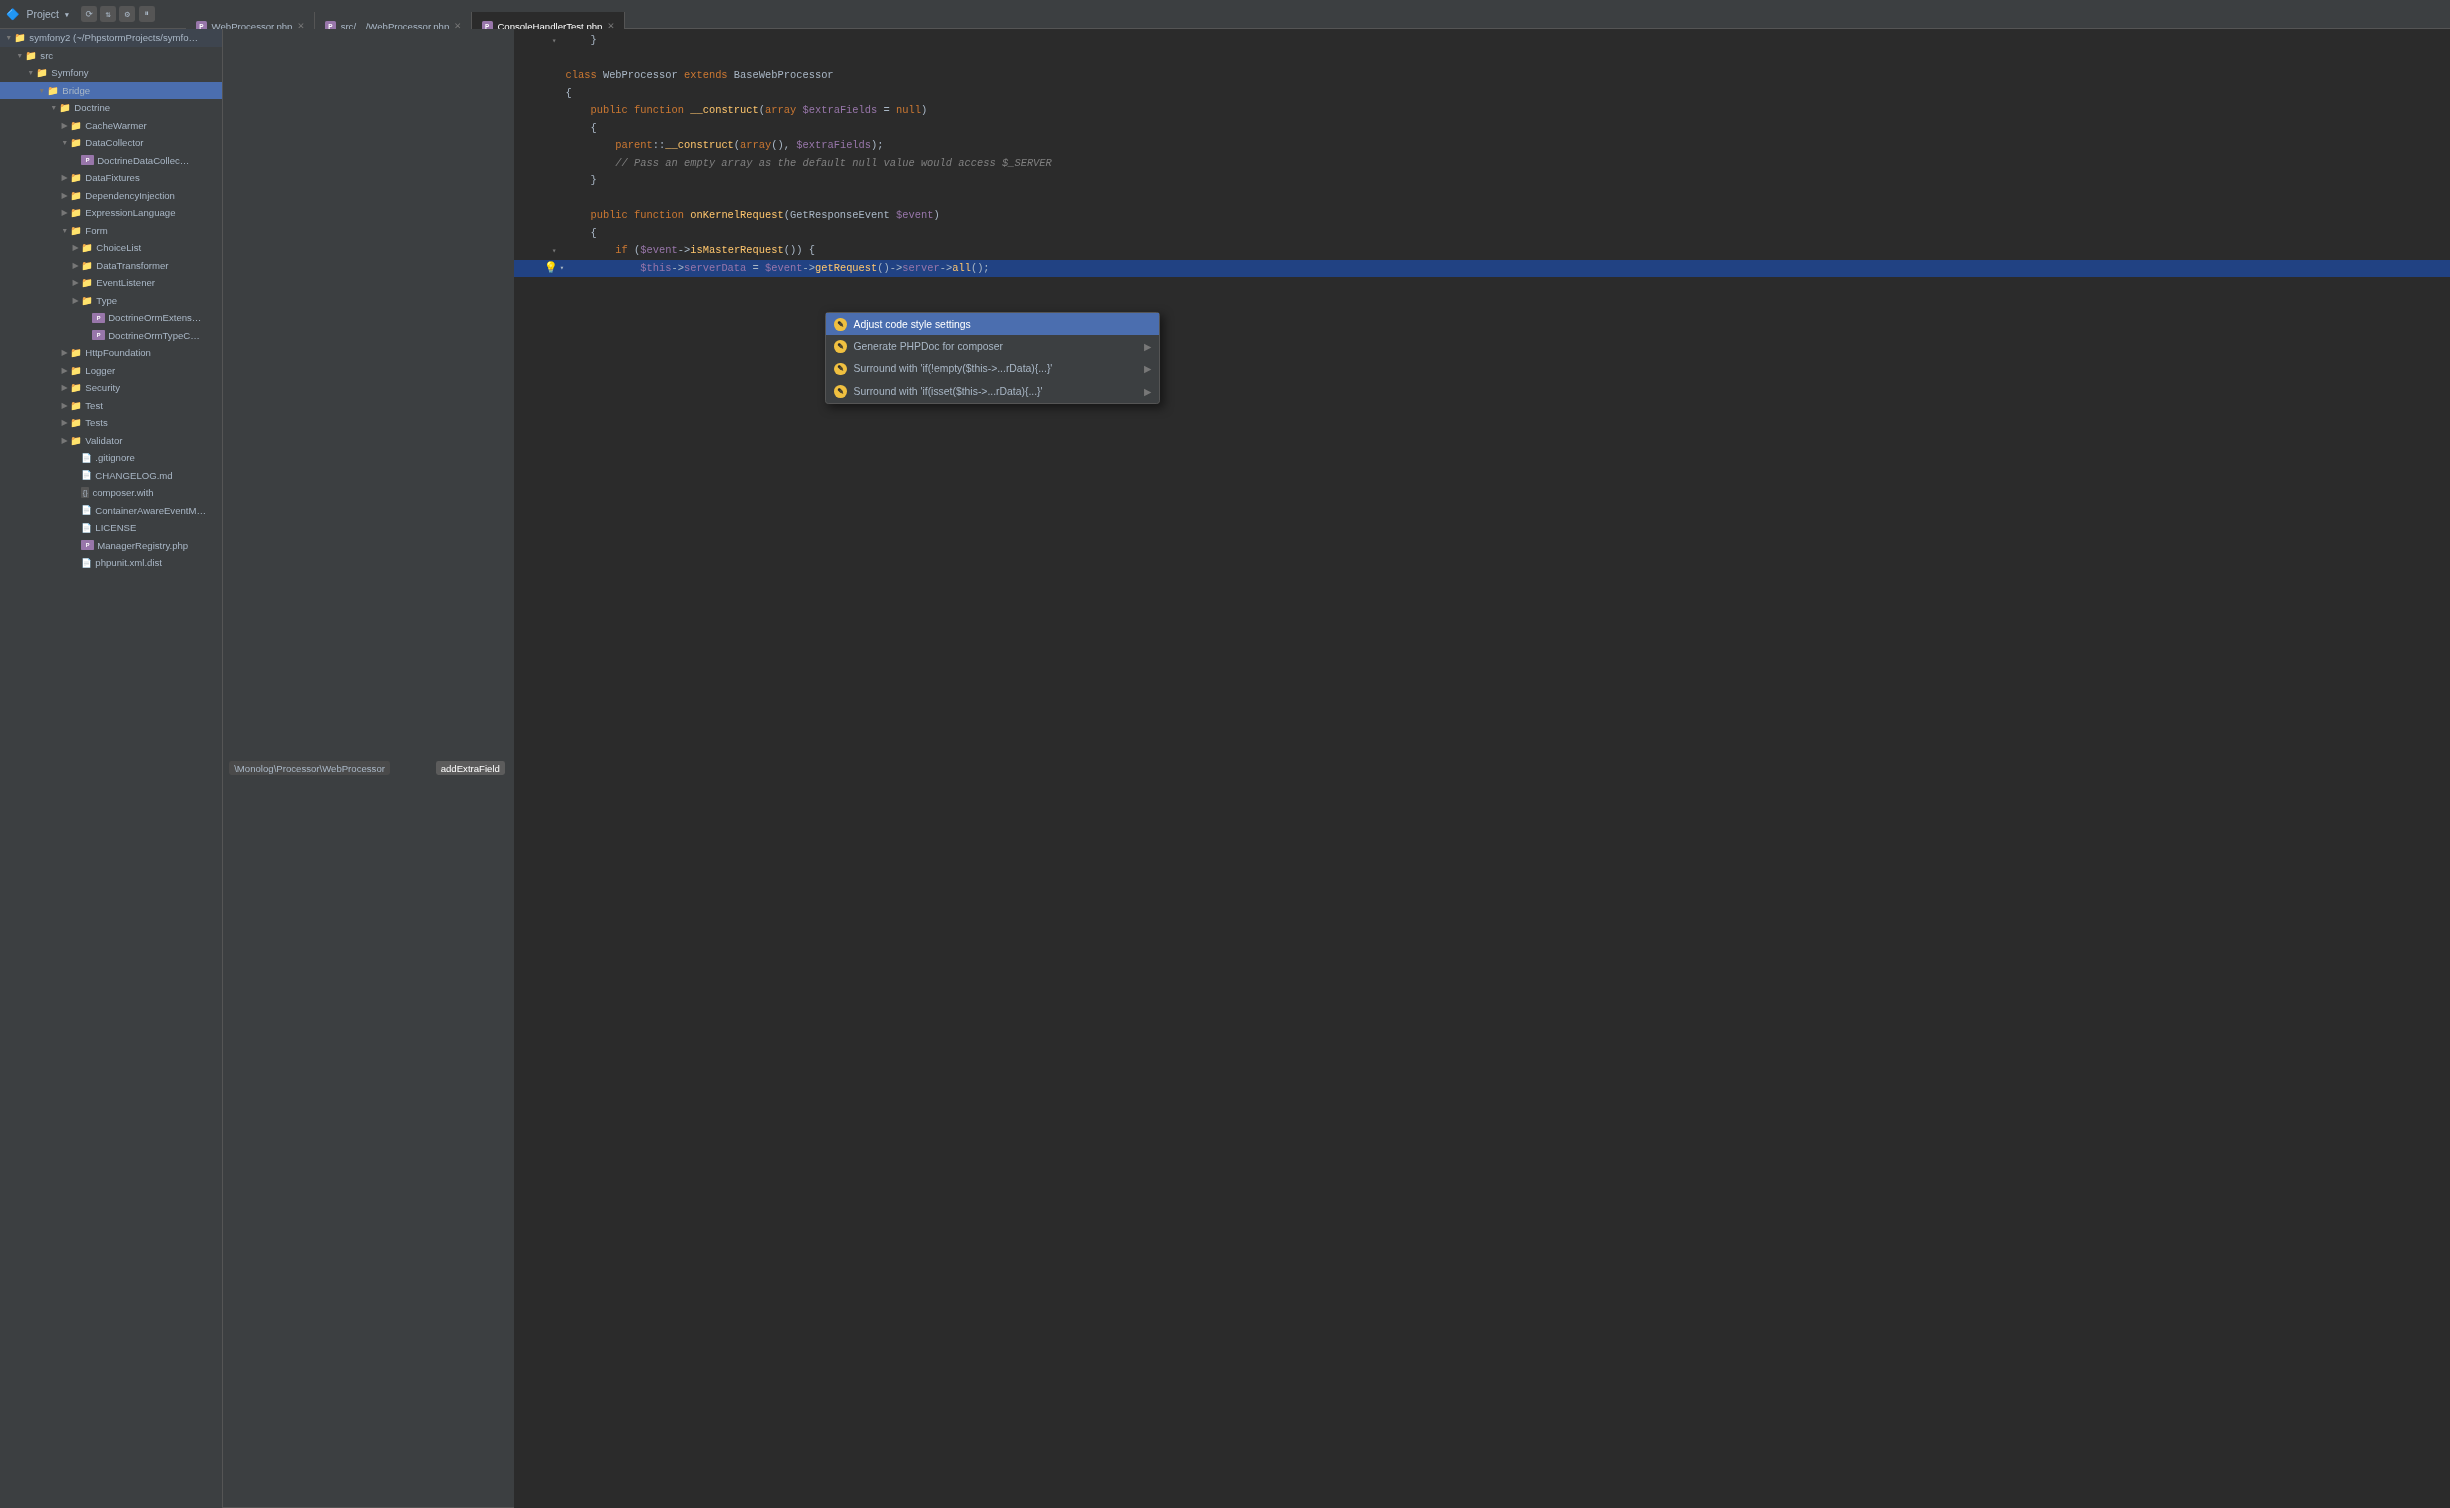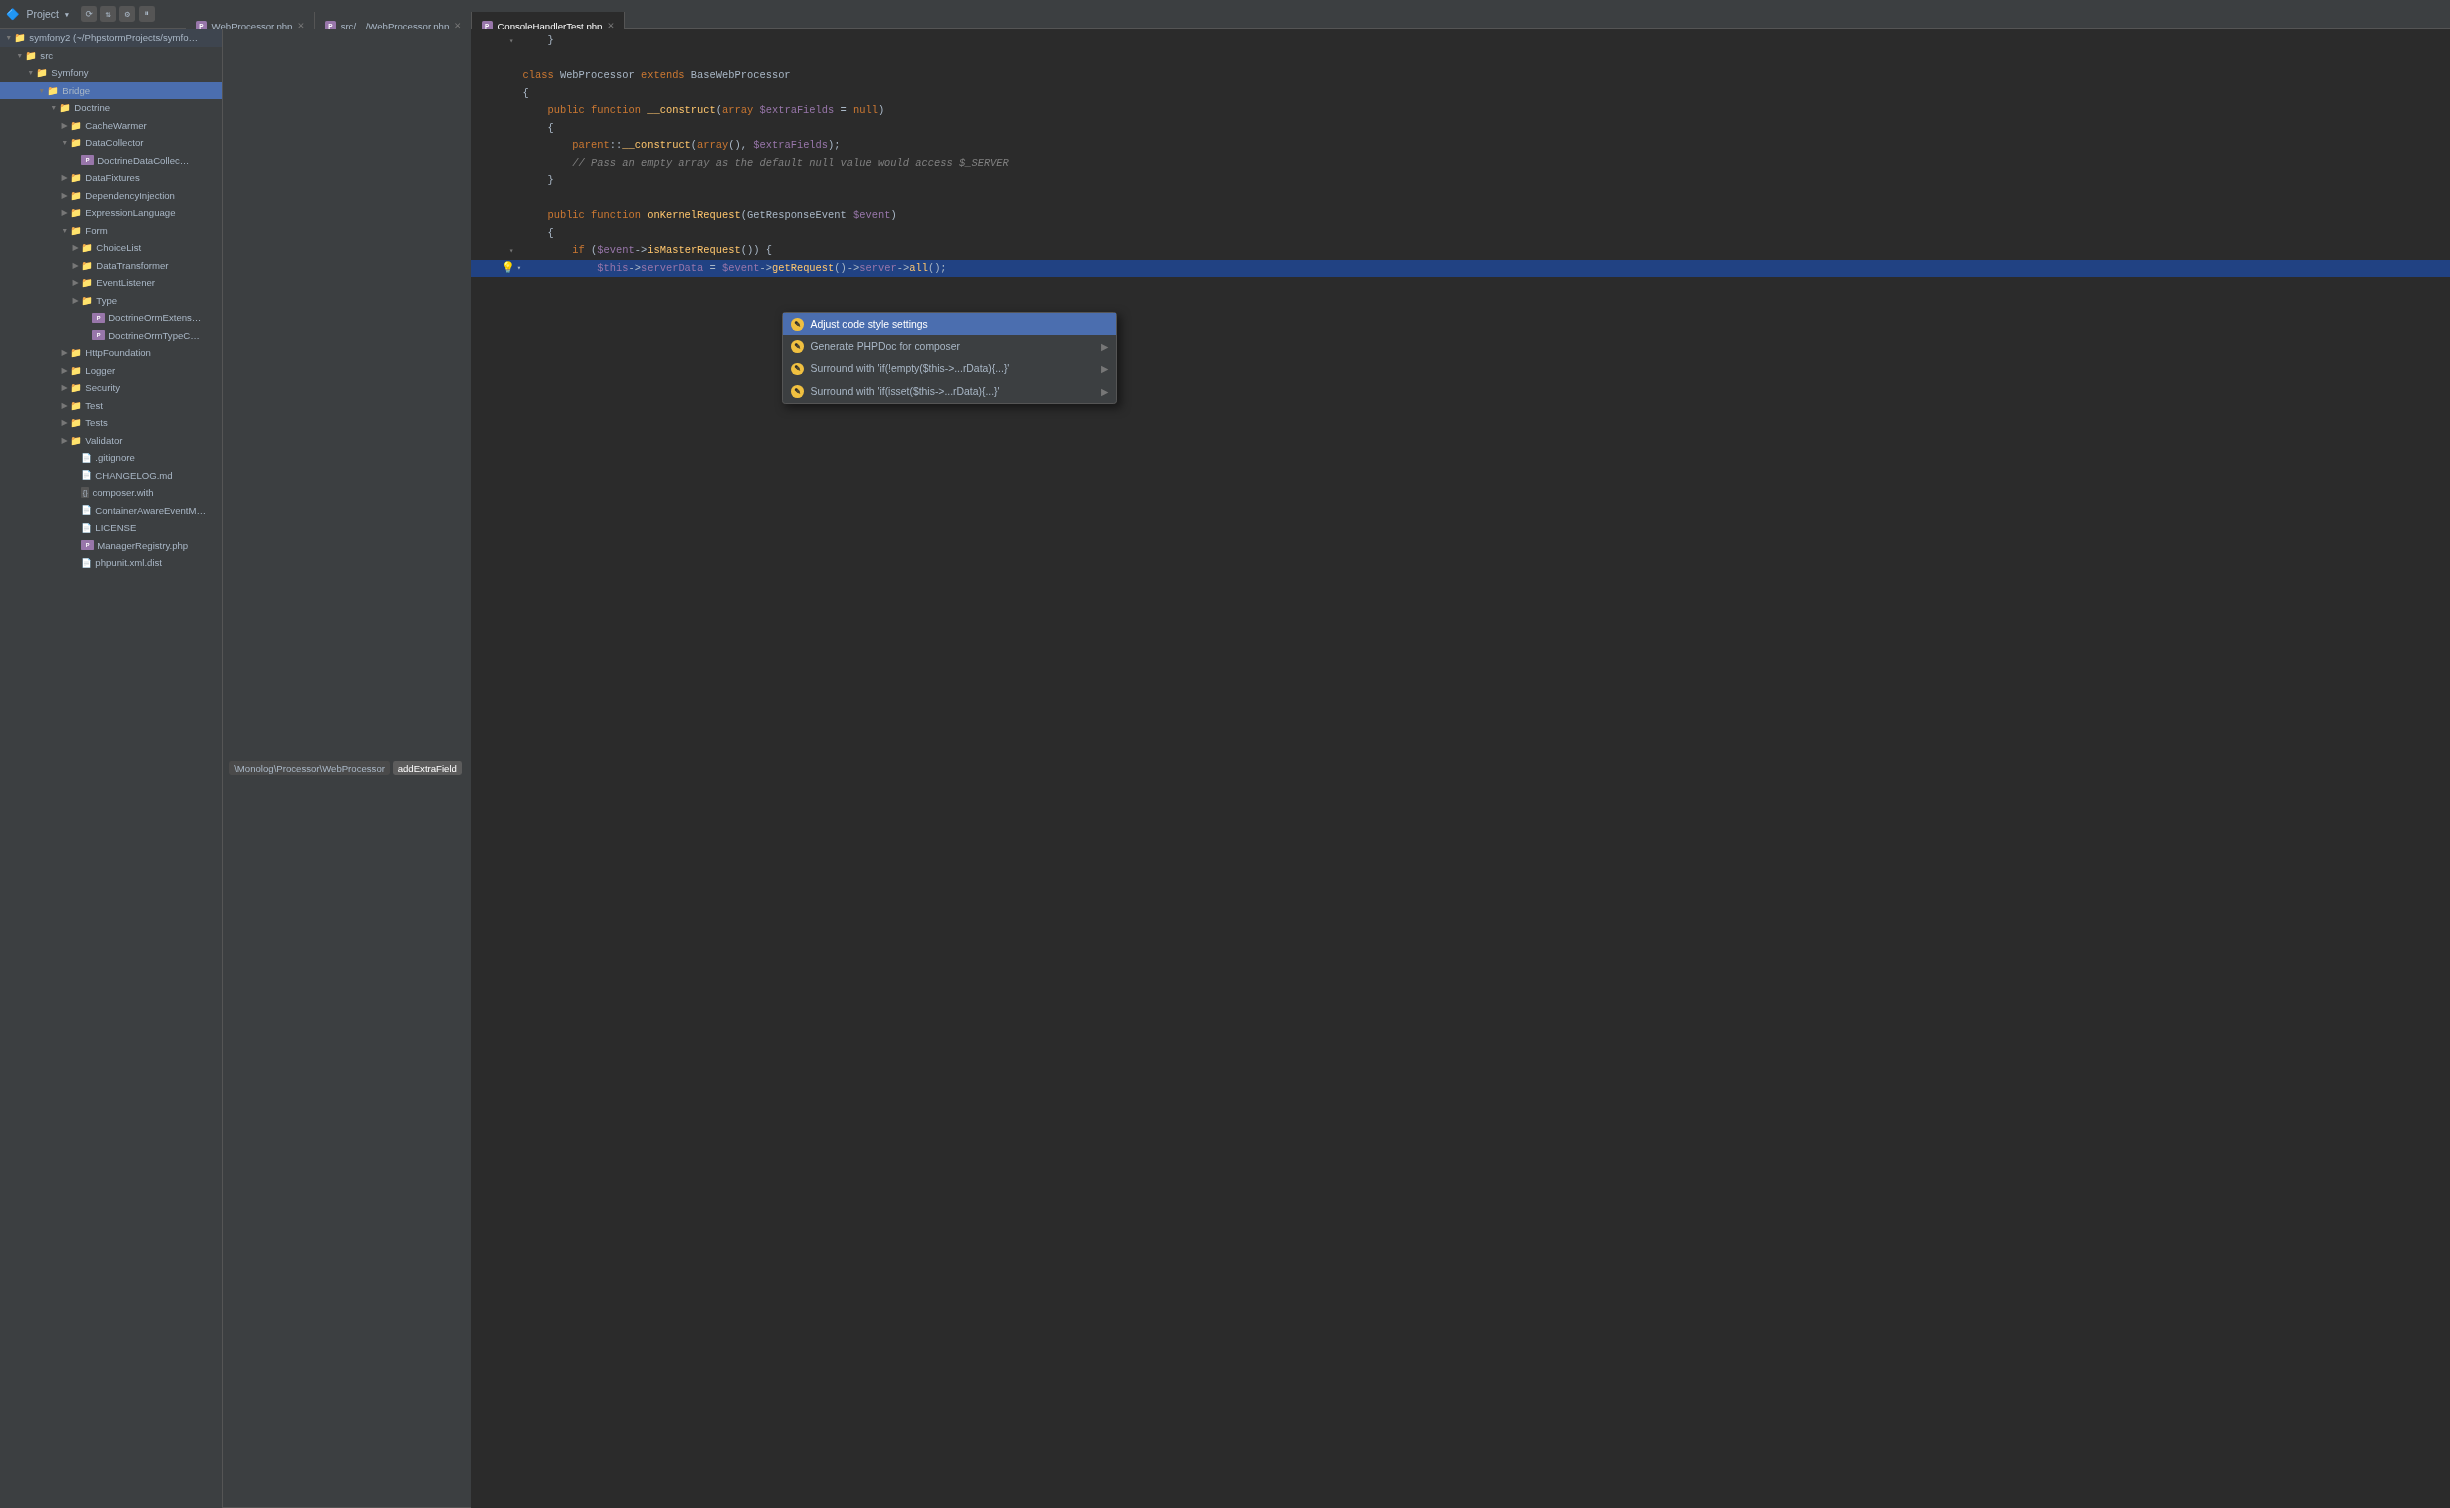--- a/index.html
+++ b/index.html
@@ -179,20 +179,21 @@
     .breadcrumb-item {
       color: #a9b7c6;
       padding: 1.6px 4.8px;
       background: #4a4a4a;
       border-radius: 2.4px;
       margin-right: 3.2px;
     }
     .breadcrumb-item.active {
       background: #5c5c5c;
       color: #ffffff;
+      margin-left: 43px;
     }
 
     
     .editor-area {
       flex: 1;
       background: #2b2b2b;
       overflow: auto;
       position: relative;
       padding: 3.2px 0;
     }

